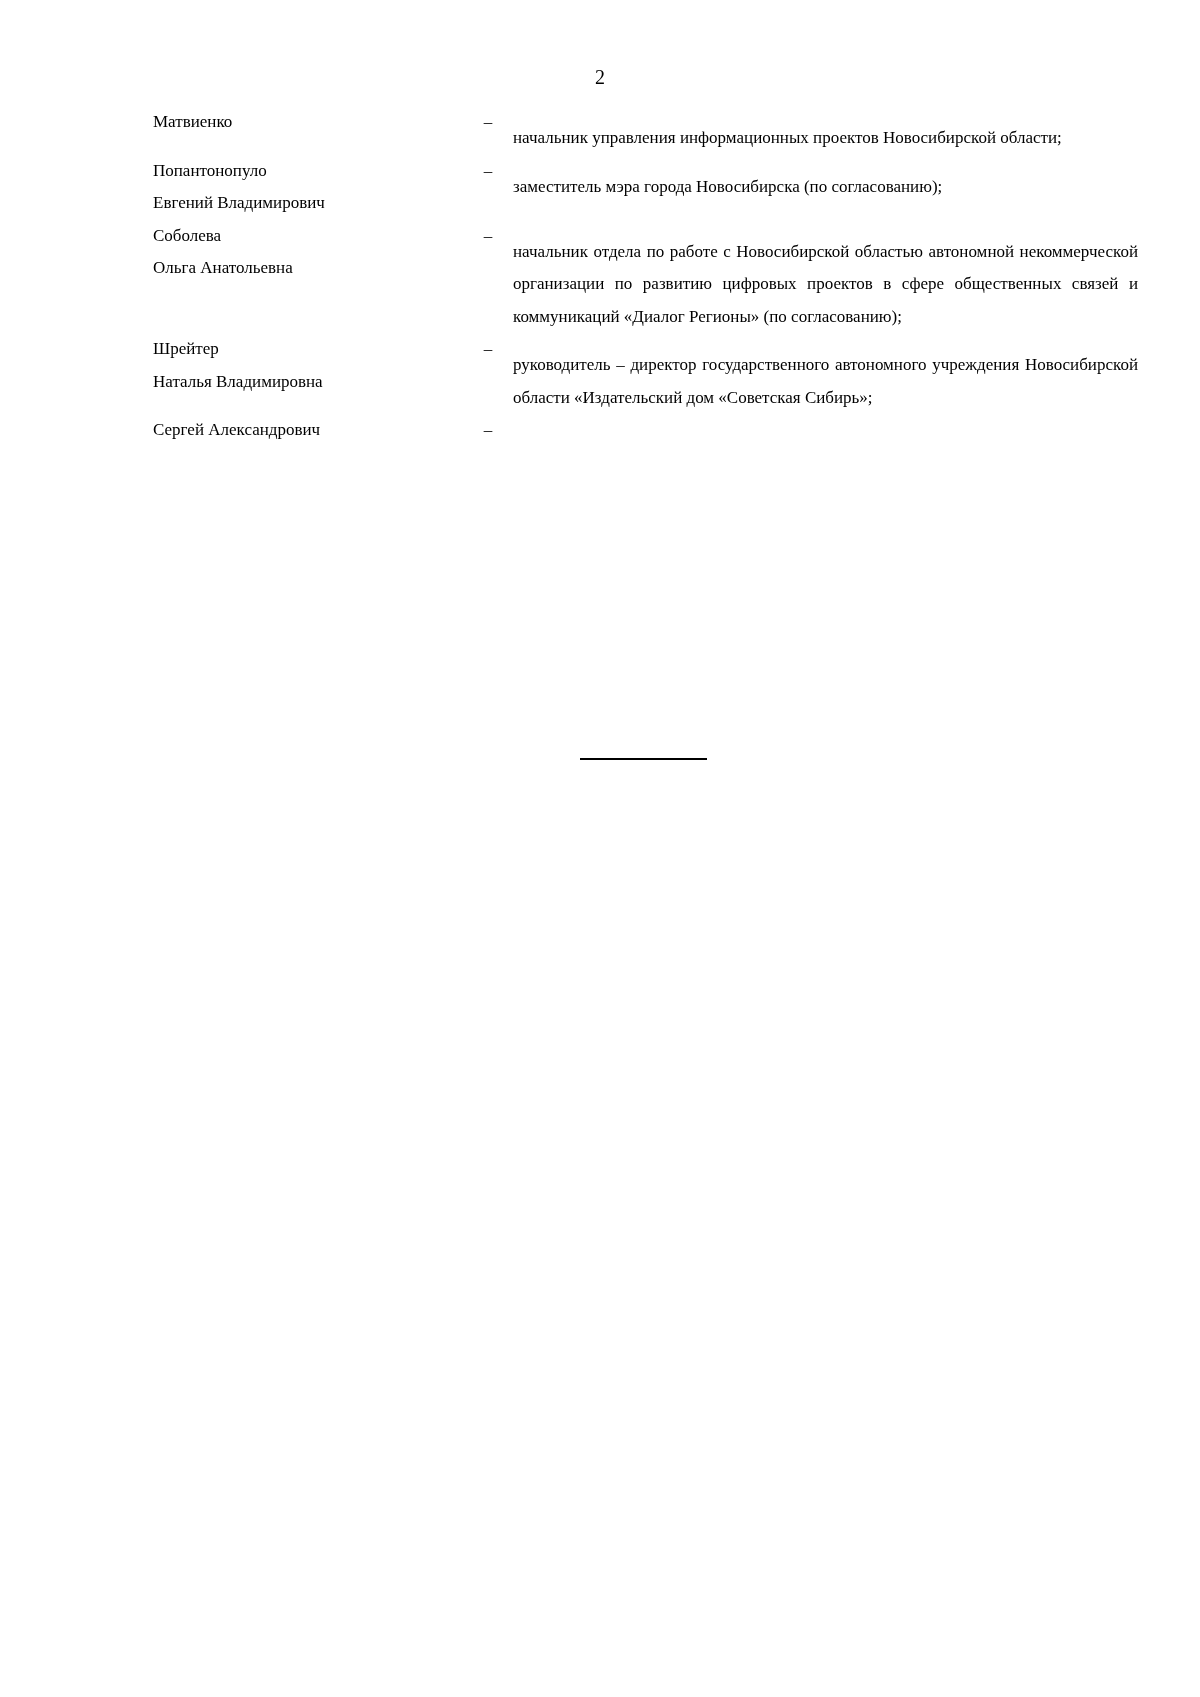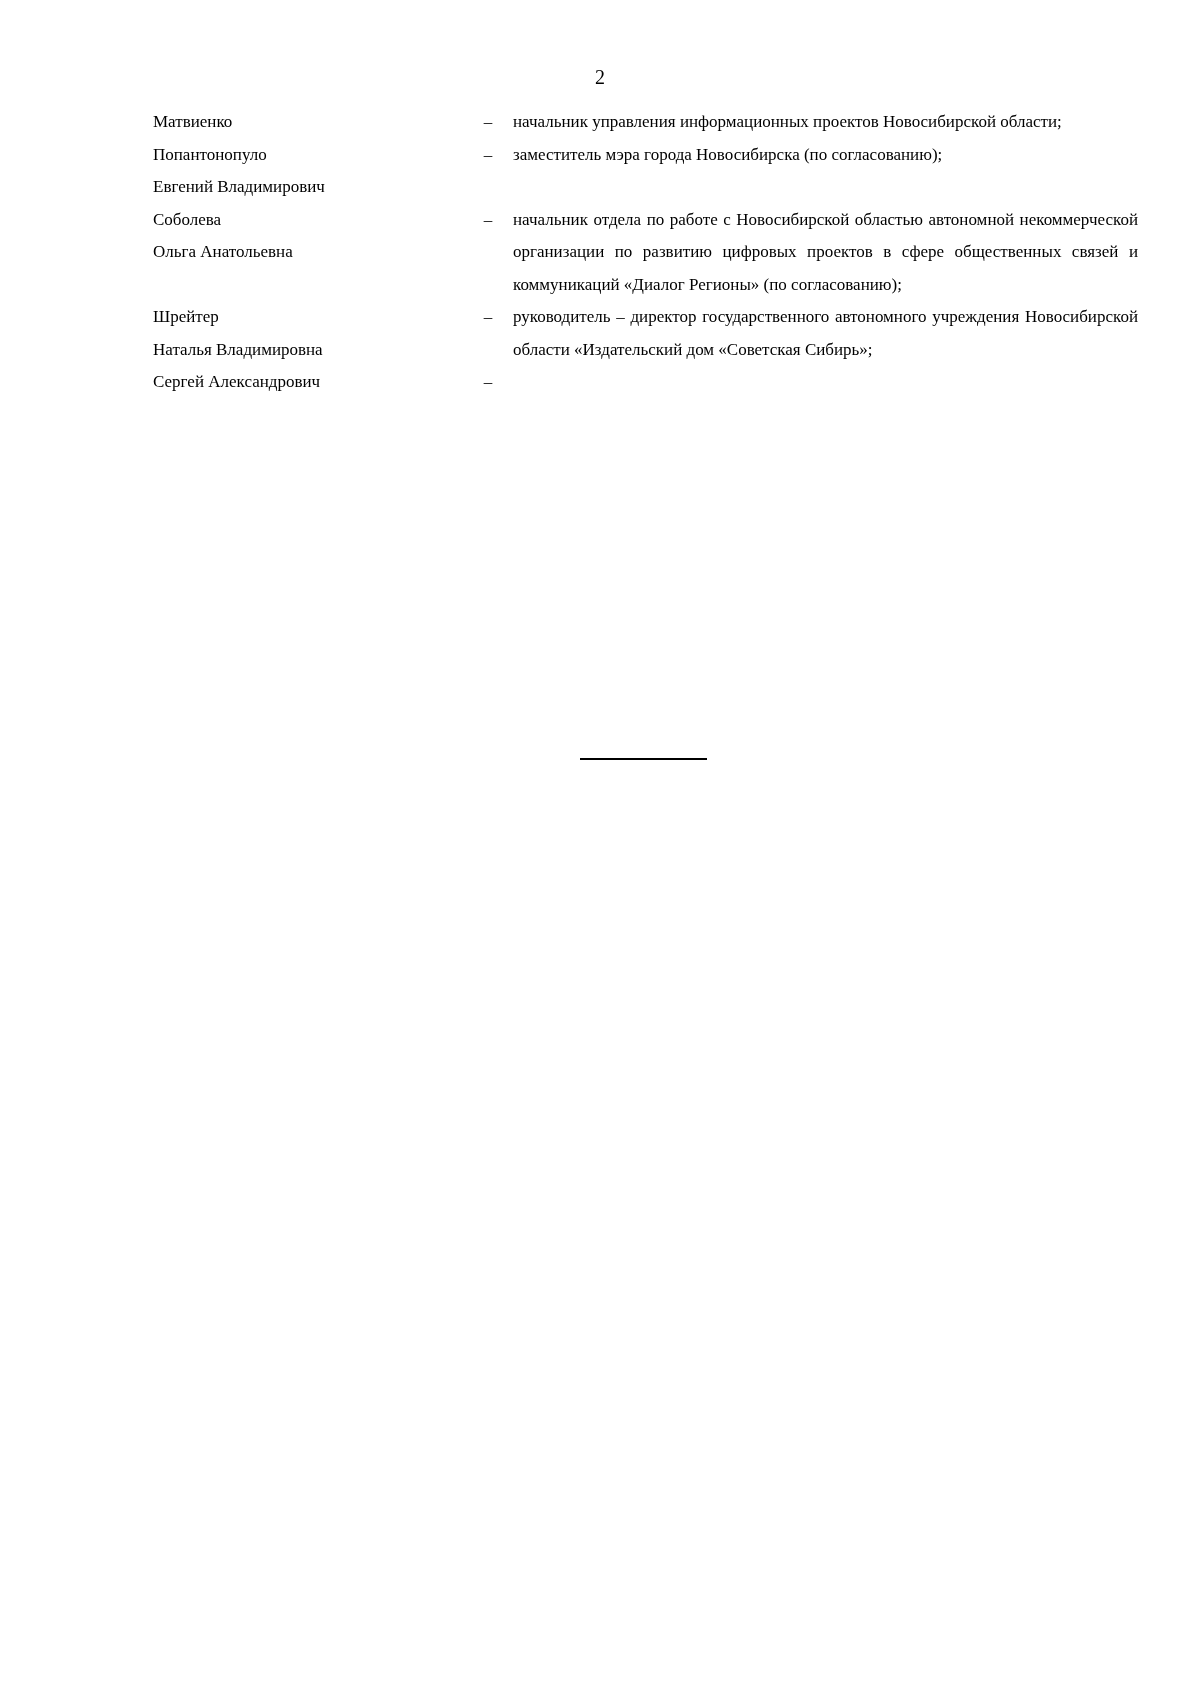--- a/index.html
+++ b/index.html
@@ -2,21 +2,21 @@
 <html><head>
 <meta charset="utf-8">
 <style>
   html, body { margin: 0; padding: 0; background: #ffffff; }
   body { width: 1200px; height: 1697px; position: relative; font-family: "Liberation Serif", "DejaVu Serif", serif; color: #000; }
   .page-num { position: absolute; top: 66px; left: 0; width: 1200px; text-align: center; font-size: 20px; }
   .list { position: absolute; top: 106px; left: 153px; width: 985px; }
   .row { display: flex; font-size: 17px; line-height: 32.5px; }
   .name { width: 310px; }
   .dash { width: 50px; text-align: center; }
-  .role { width: 625px; text-align: justify; text-align-last: left; }
+  .role { width: 625px; text-align: justify; text-align-last: left; margin-top: 16px; }
   .rule { position: absolute; top: 758px; left: 580px; width: 127px; border-top: 2px solid #000; }
 </style>
 </head>
 <body>
 
 <div class="page-num">2</div>
 
 <div class="list">
   <div class="row">
     <div class="name">

